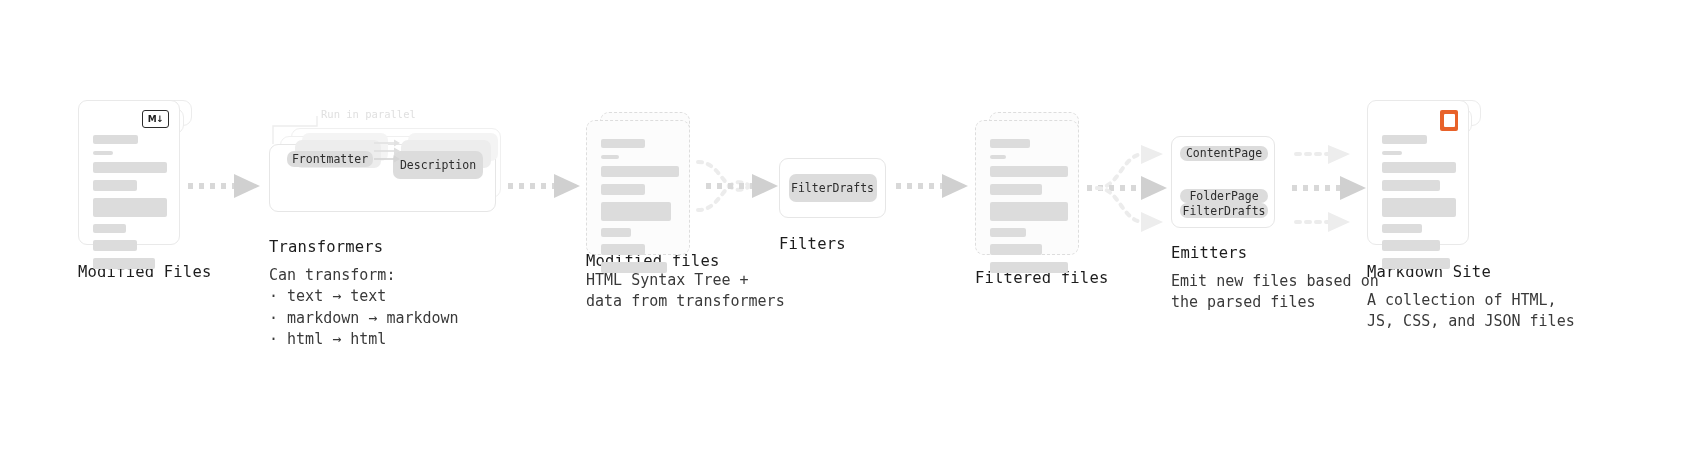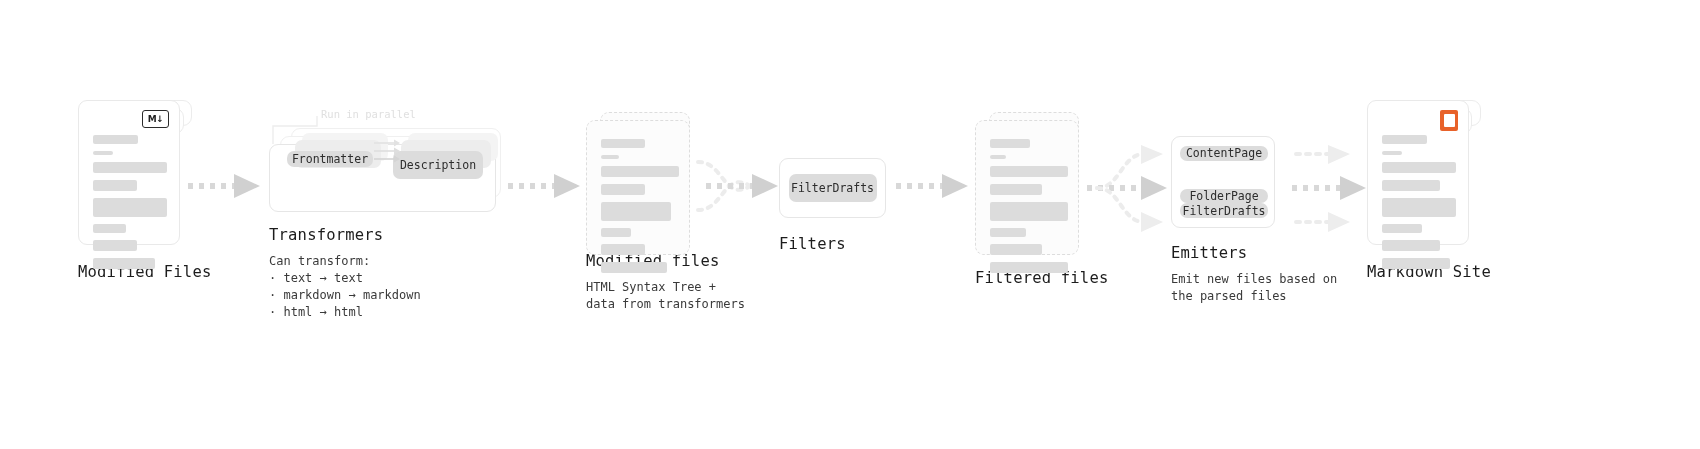--- a/index.html
+++ b/index.html
@@ -58,21 +58,21 @@
     font-size:11.5px;color:#2d2d2d;letter-spacing:0px;white-space:nowrap;
   }
   .chip.ghost-chip{background:#ededed;}
   .chip.ghost-chip2{background:#f4f4f4;}
 
   
   .title{
     font-size:15.5px;color:#1c1c1c;letter-spacing:0.2px;white-space:nowrap;
   }
   .desc{
-    font-size:12px;color:#3a3a3a;line-height:1.42;white-space:pre-line;
+    font-size:15px;color:#3a3a3a;line-height:1.42;white-space:pre-line;
   }
   .runlabel{
     position:absolute;font-size:10.5px;color:#e0e0e0;white-space:nowrap;
   }
 
   
   .arrowsvg{position:absolute;overflow:visible;}
 </style>
 </head>
 <body>
@@ -121,21 +121,21 @@
       <svg class="arrowsvg" style="left:104px;top:-6px;width:28px;height:36px;">
         <line x1="0" y1="4" x2="20" y2="4" stroke="#e2e2e2" stroke-width="1.6"></line>
         <polygon points="20,0.5 26,4 20,7.5" fill="#e2e2e2"></polygon>
         <line x1="0" y1="12" x2="20" y2="12" stroke="#dedede" stroke-width="1.6"></line>
         <polygon points="20,8.5 26,12 20,15.5" fill="#dedede"></polygon>
         <line x1="0" y1="20" x2="20" y2="20" stroke="#d4d4d4" stroke-width="1.6"></line>
         <polygon points="20,16.5 26,20 20,23.5" fill="#d4d4d4"></polygon>
       </svg>
     </div>
   </div>
-  <div class="title" style="margin-top:6px;">Transformers</div>
+  <div class="title" style="margin-top:18px;">Transformers</div>
   <div class="desc" style="margin-top:9px;">Can transform:
  · text → text
  · markdown → markdown
  · html → html</div>
 </div>
 
 <svg class="arrowsvg" style="left:506px;top:168px;width:80px;height:36px;">
   <line x1="2" y1="18" x2="48" y2="18" stroke="#d8d8d8" stroke-width="6" stroke-dasharray="5 6" stroke-linecap="butt"></line>
   <polygon points="48,6 74,18 48,30" fill="#d0d0d0"></polygon>
 </svg>
@@ -148,21 +148,21 @@
       <div class="bar" style="width:18px;height:4px;"></div>
       <div class="bar" style="width:78px;height:11px;"></div>
       <div class="bar" style="width:44px;height:11px;"></div>
       <div class="bar" style="width:70px;height:19px;"></div>
       <div class="bar" style="width:30px;height:9px;"></div>
       <div class="bar" style="width:44px;height:11px;"></div>
       <div class="bar" style="width:66px;height:11px;"></div>
     </div>
   </div>
   <div class="title" style="">Modified files</div>
-  <div class="desc" style="margin-top:9px;">HTML Syntax Tree +
+  <div class="desc" style="">HTML Syntax Tree +
 data from transformers</div>
 </div>
 
 <svg class="arrowsvg" style="left:694px;top:152px;width:92px;height:70px;">
   <path d="M4 10 C 30 10, 30 50, 56 34" fill="none" stroke="#ececec" stroke-width="4" stroke-dasharray="4 6" stroke-linecap="round"></path>
   <path d="M4 58 C 30 58, 30 18, 56 34" fill="none" stroke="#ececec" stroke-width="4" stroke-dasharray="4 6" stroke-linecap="round"></path>
   <line x1="12" y1="34" x2="58" y2="34" stroke="#d8d8d8" stroke-width="6" stroke-dasharray="5 6"></line>
   <polygon points="58,22 84,34 58,46" fill="#d0d0d0"></polygon>
 </svg>
 
@@ -236,13 +236,15 @@
       <div class="bar" style="width:20px;height:4px;"></div>
       <div class="bar" style="width:74px;height:11px;"></div>
       <div class="bar" style="width:58px;height:11px;"></div>
       <div class="bar" style="width:74px;height:19px;"></div>
       <div class="bar" style="width:40px;height:9px;"></div>
       <div class="bar" style="width:58px;height:11px;"></div>
       <div class="bar" style="width:68px;height:11px;"></div>
     </div>
   </div>
   <div class="title" style="margin-top:13px;">Markdown Site</div>
+  <div class="desc" style="margin-top:9px;">A collection of HTML,
+JS, CSS, and JSON files</div>
 </div>
 
 </body></html>

